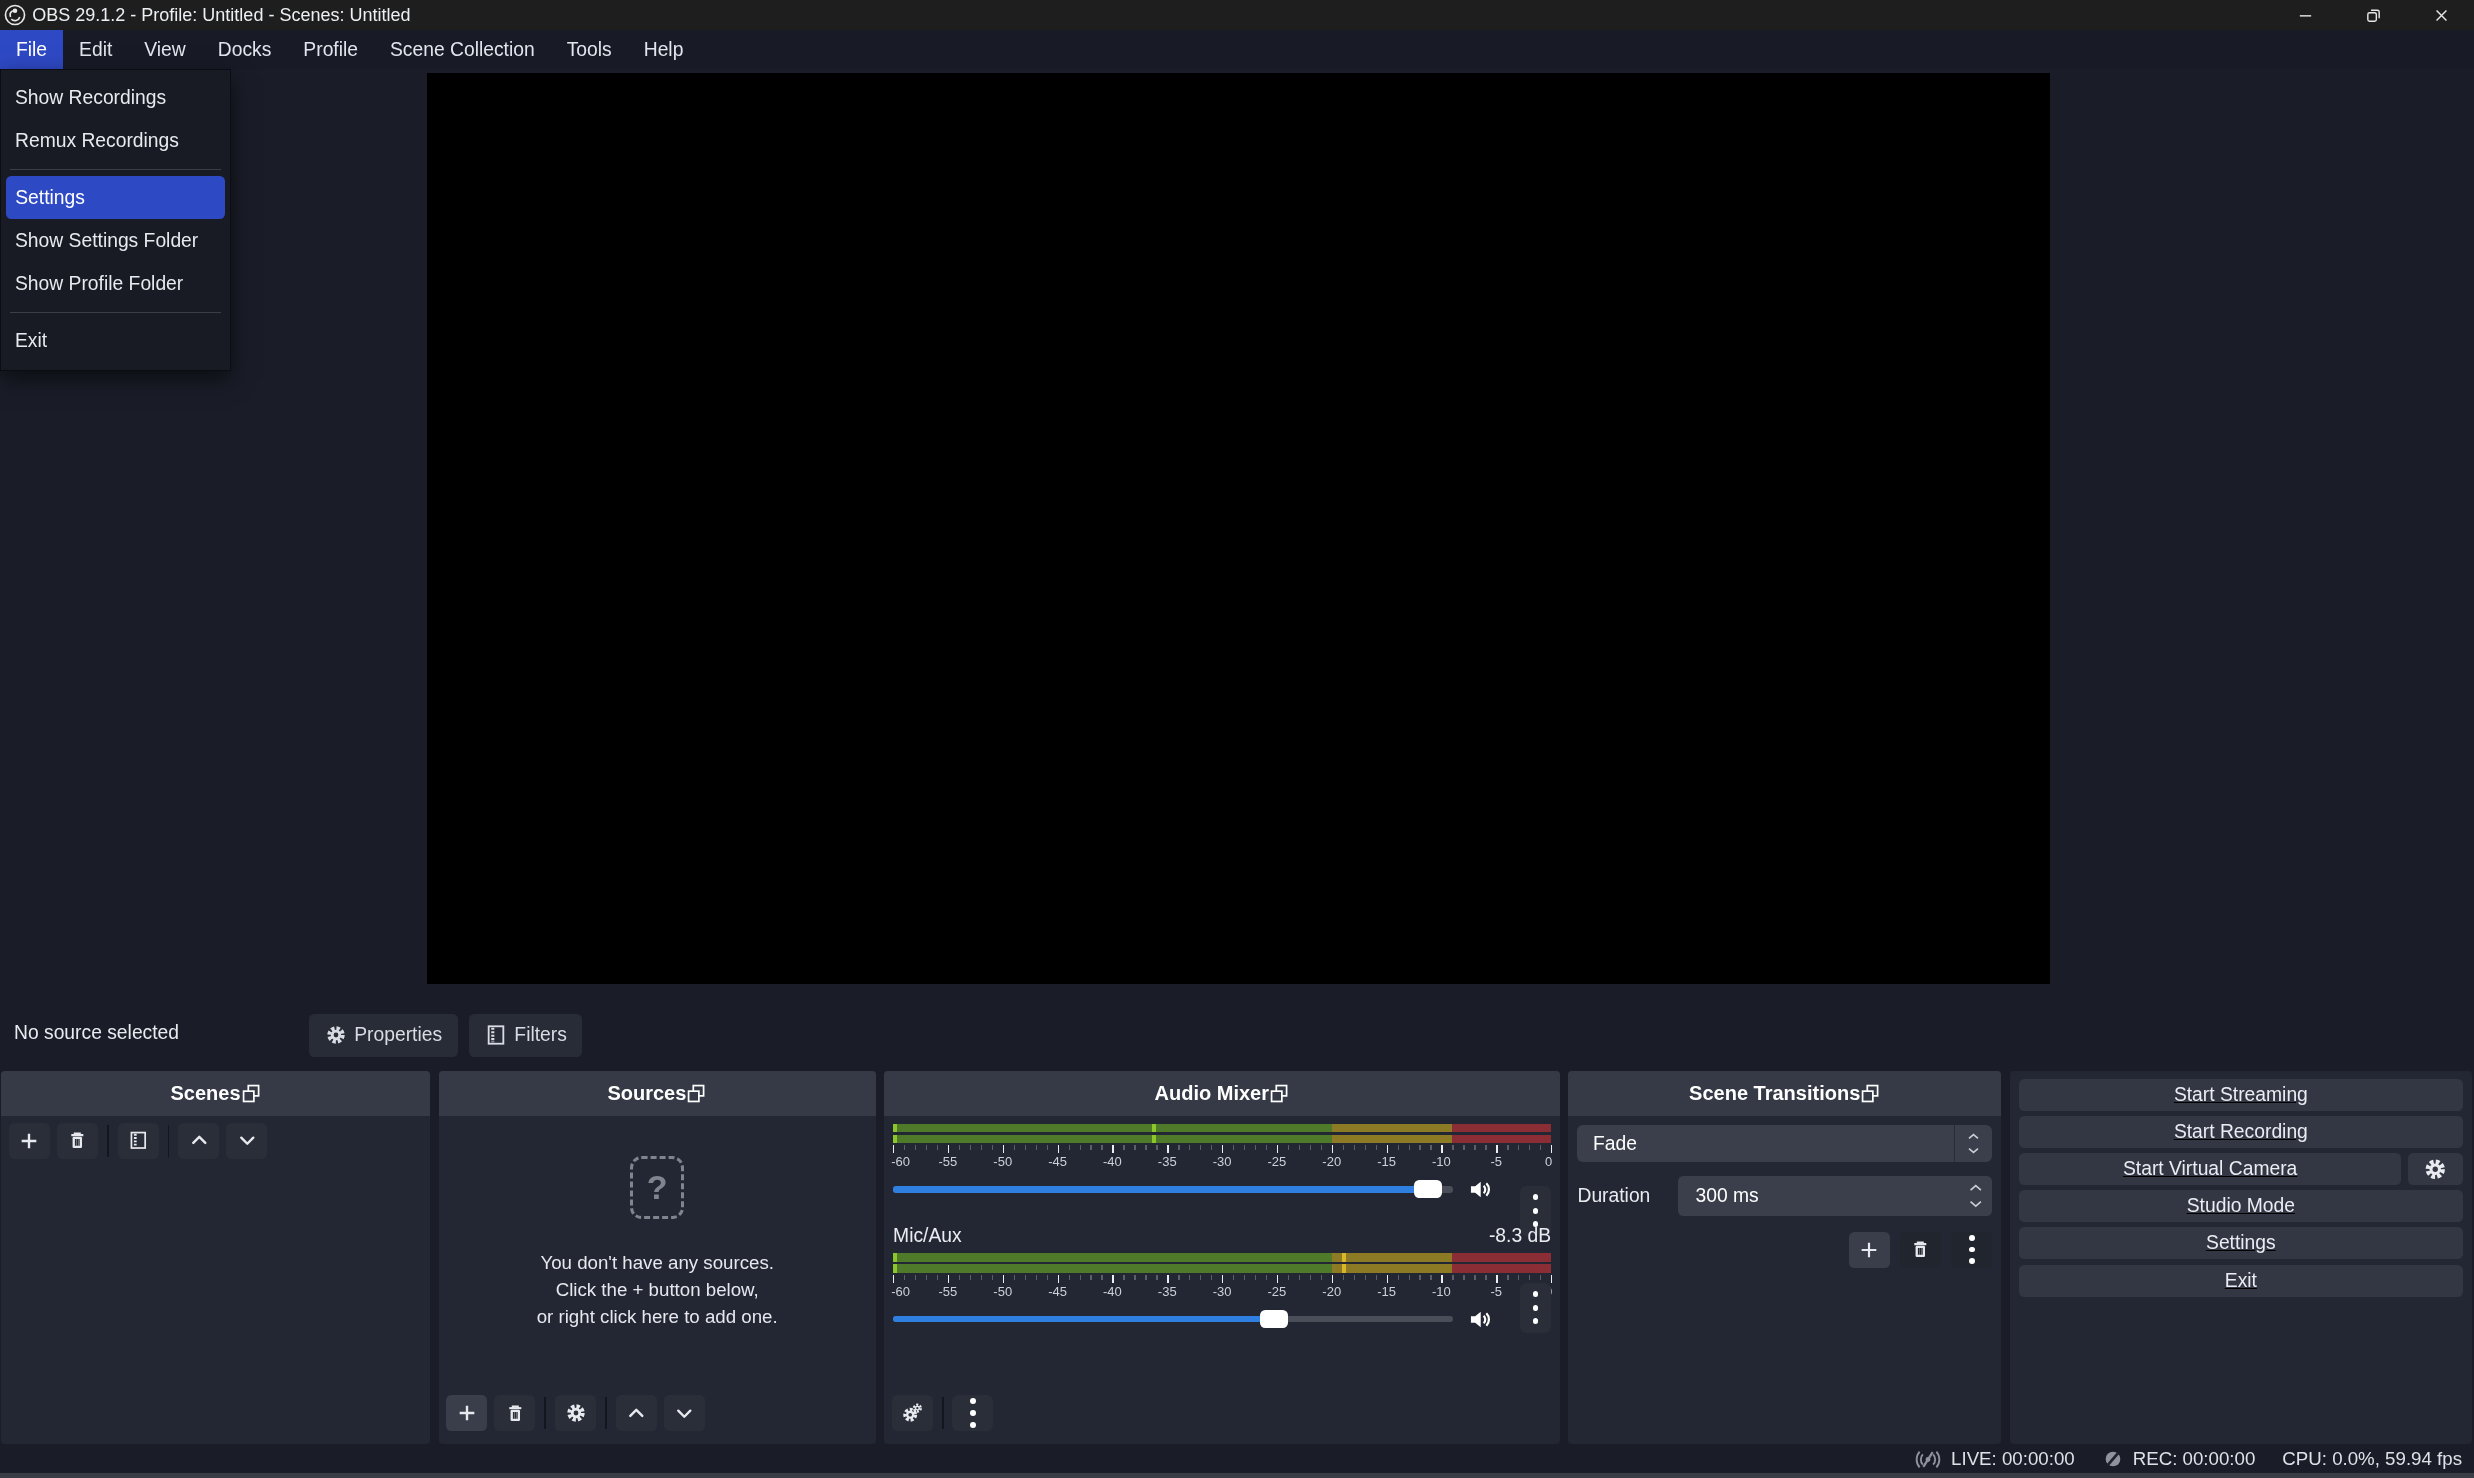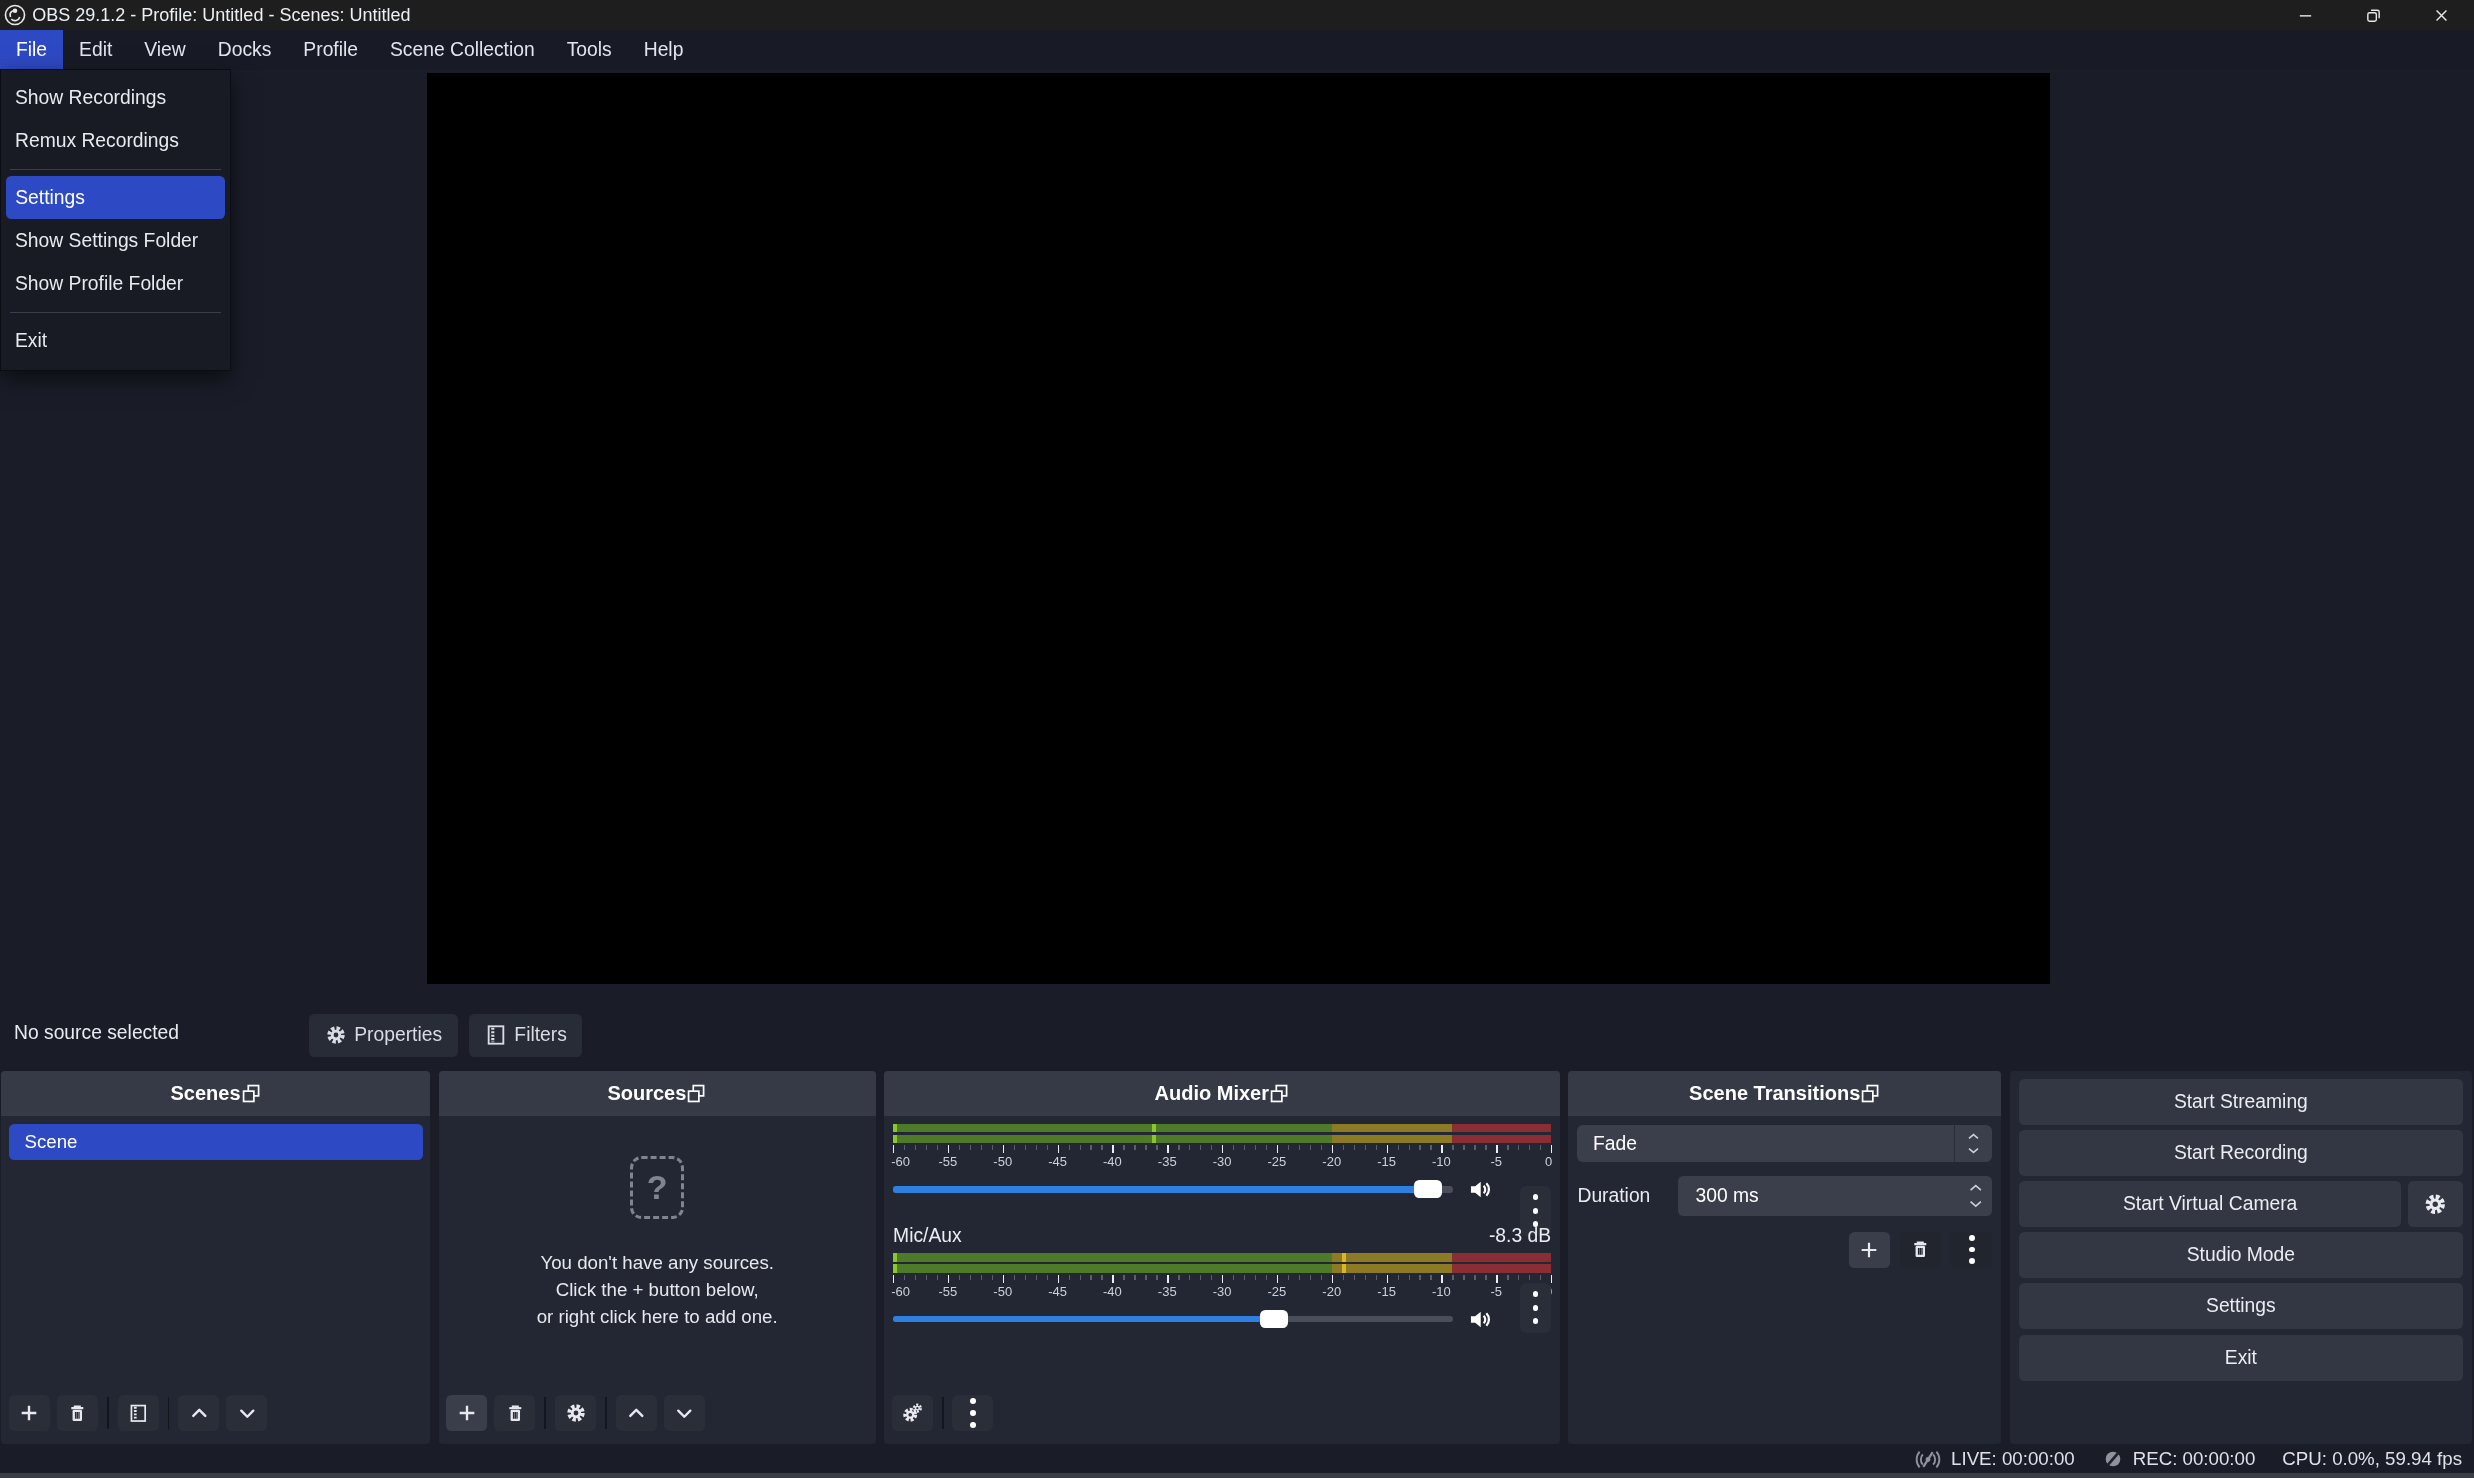--- a/index.html
+++ b/index.html
@@ -86,21 +86,21 @@
     display:flex;flex-direction:column;align-items:center;justify-content:center;gap:5.2px;}
   .dur-row{display:flex;align-items:center;margin-top:14px;}
   .dur-label{width:101px;}
   .spinbox{flex:1;height:40px;background:#3b3f4b;border-radius:5.2px;position:relative;
     display:flex;align-items:center;padding-left:17px;color:#fff;}
   .spin-arrows{position:absolute;right:9px;top:0;bottom:0;display:flex;flex-direction:column;
     align-items:center;justify-content:center;gap:6.4px;}
   .trans-btn-row{display:flex;justify-content:flex-end;gap:10.3px;margin-top:15.5px;}
   
   .controls-body{padding:7.7px 9px;display:flex;flex-direction:column;gap:5.2px;}
-  .ctl-row{display:flex;gap:6.4px;height:46px;}
+  .ctl-row{display:flex;gap:6.4px;height:32px;text-decoration:underline;}
   .ctl-btn{flex:1;background:#333743;border-radius:5.2px;font-size:19.3px;color:#ebedf2;
     display:flex;align-items:center;justify-content:center;}
   .ctl-gear{flex:none;width:55px;background:#333743;border-radius:5.2px;
     display:flex;align-items:center;justify-content:center;}
   
   .statusbar{position:absolute;left:8px;right:0;top:1444px;height:30px;display:flex;
     align-items:center;justify-content:flex-end;gap:27px;padding-right:13px;
     font-size:18.7px;color:#dfe1e7;}
   .status-group{display:flex;align-items:center;gap:9px;}
   .bottom-strip{position:absolute;left:0;right:0;bottom:0;height:5.2px;background:#3a3d46;}
@@ -192,25 +192,20 @@
 
   <div class="panel" style="width:429px">
     <div class="panel-header">
       <span>Scenes</span>
       <span>
         <svg width="20.6" height="20.6" viewBox="0 0 24 24">
           <rect x="8.5" y="3" width="12" height="12" fill="none" stroke="#fff" stroke-width="2"></rect>
           <rect x="3" y="9.5" width="12" height="12" fill="#363a46" stroke="#fff" stroke-width="2"></rect>
         </svg>
       </span>
-    </div>
-    <div class="panel-body">
-      <div class="scene-item">
-        <span>Scene</span>
-      </div>
     </div>
     <div class="panel-toolbar">
       <div class="tool-btn">
         <svg width="22" height="22" viewBox="0 0 24 24">
             <path d="M12 4v16M4 12h16" stroke="#e7e9ee" stroke-width="2.6"></path>
           </svg>
       </div>
       <div class="tool-btn">
         <svg width="20.6" height="20.6" viewBox="0 0 24 24">
           <path d="M5 6h14" stroke="#e7e9ee" stroke-width="2.4"></path>

